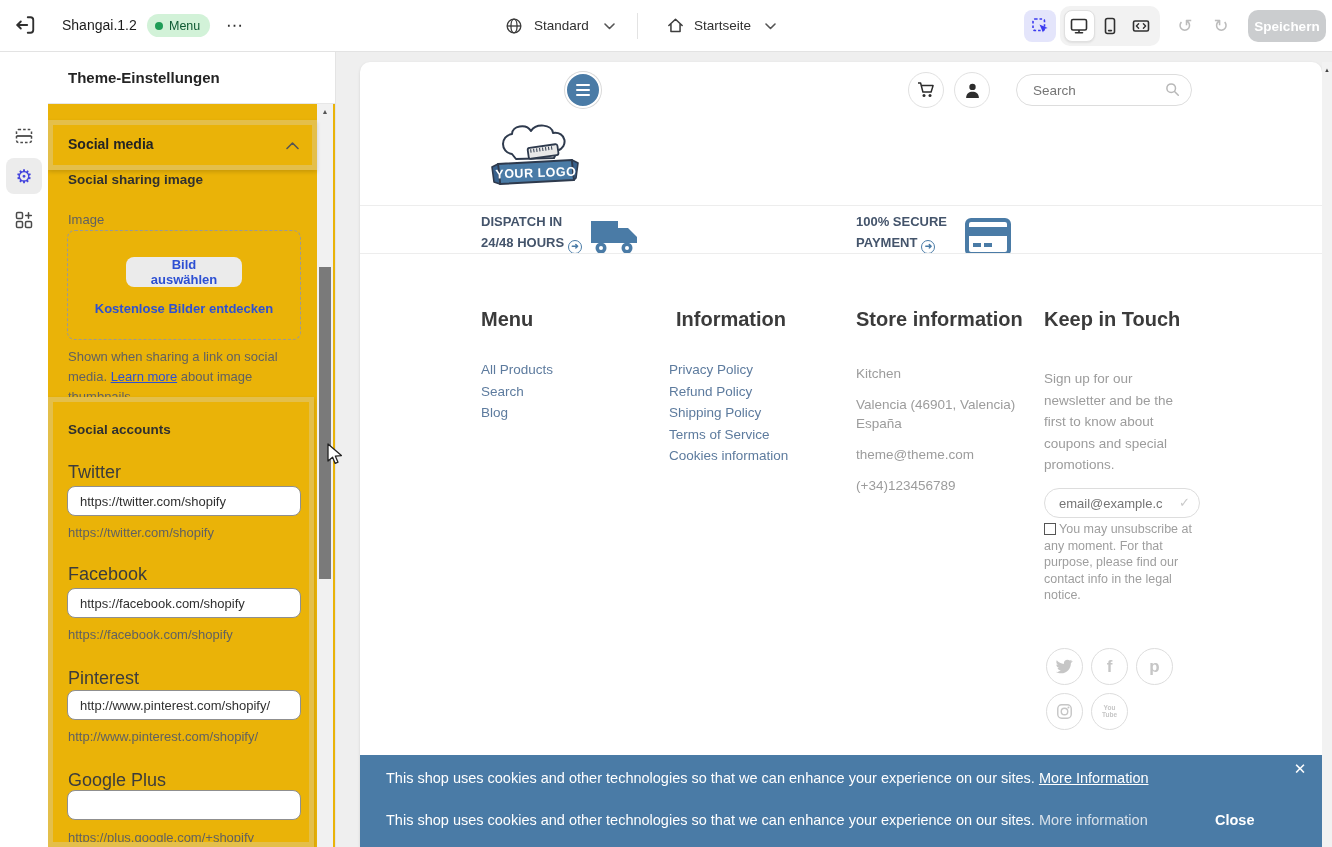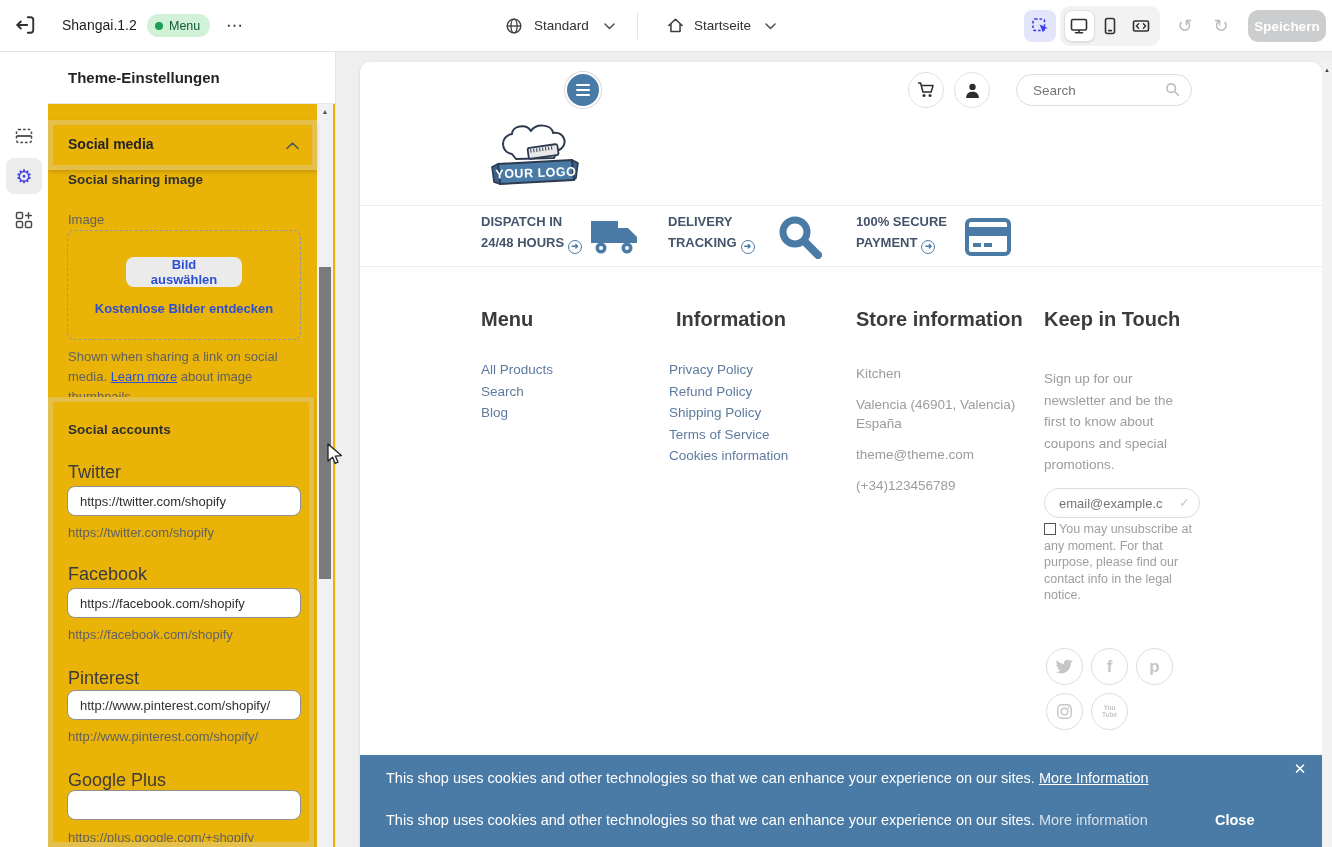--- a/index.html
+++ b/index.html
@@ -80,21 +80,21 @@
   .hamburger { left:205px; top:10px; width:36px; height:36px; background:#4a7ba6;
     border:2px solid #fff; box-shadow:0 0 0 1px #d9d9d9; flex-direction:column; gap:3px; }
   .hamburger i { display:block; width:14px; height:2px; background:#fff; border-radius:1px; }
   .icon-circle { width:36px; height:36px; border:1px solid #e1e1e1; }
   .search-wrap { left:656px; top:12px; width:176px; height:32px; }
   .search-input { width:100%; height:100%; border:1px solid #ddd; border-radius:16px;
     padding:0 34px 0 16px; font-size:13.5px; color:#777; outline:none;
     font-family:"Liberation Sans", sans-serif; }
   .search-mag { position:absolute; right:12px; top:8px; }
 
-  .features { position:absolute; left:0; right:0; top:143px; height:62px;
+  .features { position:absolute; left:0; right:0; top:143px; height:49px;
     border-top:1px solid #ededed; border-bottom:1px solid #ededed; overflow:hidden; }
   .feature { position:absolute; top:0; height:61px; display:flex; align-items:center; gap:4px; }
   .feature-text { margin-top:-8px; width:104px; font-size:13px; font-weight:700;
     color:#44546b; line-height:21px; }
   .go-arrow { display:inline-flex; width:14px; height:14px; border:1.5px solid #4a7ba6;
     border-radius:50%; color:#4a7ba6; font-size:9px; line-height:11px; align-items:center;
     justify-content:center; vertical-align:-2px; margin-left:4px; }
 
   .fcol-title { position:absolute; top:246px; font-size:20px; font-weight:700; color:#3b3b3b; }
   .flinks { position:absolute; top:297px; list-style:none; }
@@ -331,30 +331,20 @@
       </div>
       <svg width="52" height="40" viewBox="0 0 52 40">
         <rect x="2" y="4" width="27" height="22" fill="#4a7ba6"></rect>
         <path d="M29 11 h10 l9 9 v6 h-19 z" fill="#4a7ba6"></path>
         <circle cx="12" cy="31" r="5.5" fill="#4a7ba6"></circle>
           <circle cx="12" cy="31" r="2" fill="#fff"></circle>
         <circle cx="38" cy="31" r="5.5" fill="#4a7ba6"></circle>
           <circle cx="38" cy="31" r="2" fill="#fff"></circle>
       </svg>
     </div>
-    <div class="feature" style="left:308px;">
-      <div class="feature-text">
-        <span>DELIVERY</span><br>
-        <span>TRACKING</span><span class="go-arrow">➜</span>
-      </div>
-      <svg width="46" height="44" viewBox="0 0 46 44">
-        <circle cx="19" cy="17" r="12" fill="none" stroke="#4a7ba6" stroke-width="7"></circle>
-        <line x1="28.5" y1="26.5" x2="42" y2="40" stroke="#4a7ba6" stroke-width="8" stroke-linecap="round"></line>
-      </svg>
-    </div>
     <div class="feature" style="left:496px;">
       <div class="feature-text">
         <span>100% SECURE</span><br>
         <span>PAYMENT</span><span class="go-arrow">➜</span>
       </div>
       <svg width="48" height="40" viewBox="0 0 48 40">
         <rect x="3" y="3" width="42" height="34" rx="4" fill="none" stroke="#4a7ba6" stroke-width="4"></rect>
         <rect x="3" y="10" width="42" height="9" fill="#4a7ba6"></rect>
         <rect x="9" y="26" width="8" height="4" fill="#4a7ba6"></rect>
         <rect x="20" y="26" width="8" height="4" fill="#4a7ba6"></rect>

